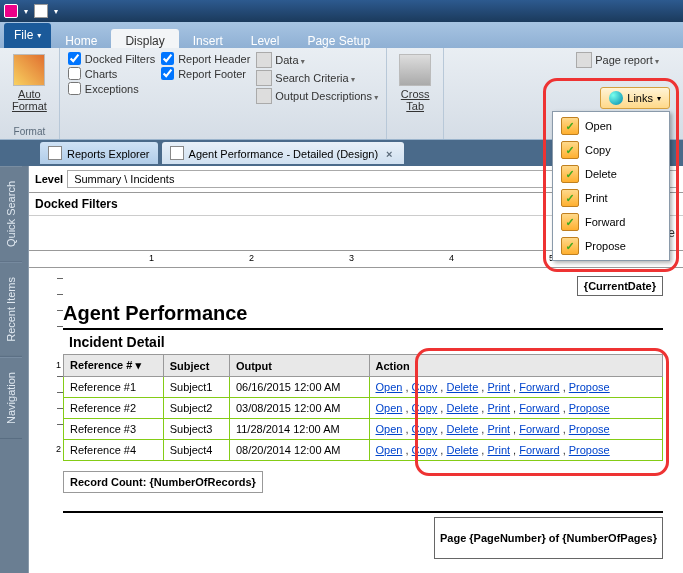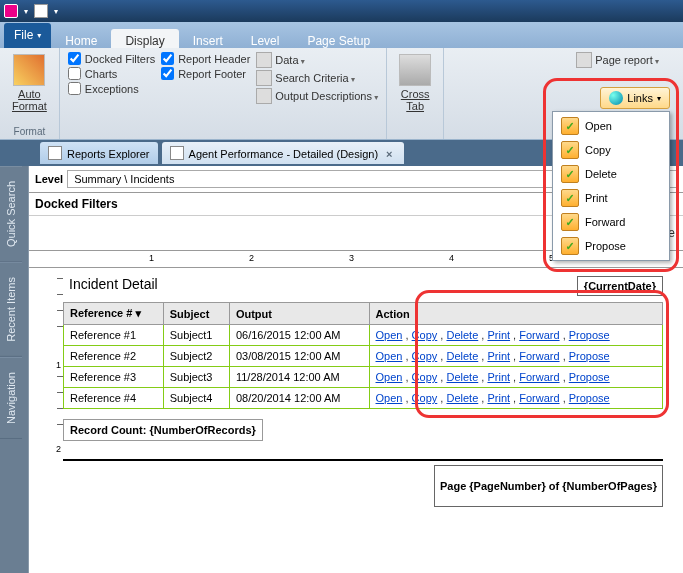--- a/index.html
+++ b/index.html
@@ -64,21 +64,21 @@
 .ruler { height: 18px; background: #fff; border-top: 1px solid #999; border-bottom: 1px solid #999; font-size: 9px; position: relative; margin-top: 4px; }
 .ruler .tick { position: absolute; top: 2px; }
 
 .report-canvas { position: relative; padding: 8px 20px 8px 34px; }
 .vruler { position: absolute; left: 20px; top: 0; bottom: 0; width: 14px; font-size: 9px; }
 .vruler span { position: absolute; right: 2px; }
 .vdash { position: absolute; left: 8px; width: 6px; border-top: 1px solid #666; }
 
 .curdate { float: right; border: 1px solid #666; padding: 3px 6px; font-weight: bold; font-size: 11px; margin-bottom: 6px; }
 .rtitle { clear: both; font-size: 20px; font-weight: bold; border-bottom: 2px solid #000; padding-bottom: 3px; margin-bottom: 4px; }
-.rsub { font-size: 14px; font-weight: normal; margin-bottom: 4px; padding-left: 6px; }
+.rsub { font-size: 14px; font-weight: bold; margin-bottom: 4px; padding-left: 6px; }
 
 table.grid { width: 100%; border-collapse: collapse; }
 table.grid th { background: #e8e8e8; border: 1px solid #999; padding: 4px 6px; text-align: left; font-size: 11px; }
 table.grid td { border: 1px solid #84cc16; padding: 4px 6px; font-size: 11px; }
 .action-hl { position: absolute; border: 3px solid #e33; border-radius: 14px; pointer-events: none; }
 .alink { color: #0044cc; text-decoration: underline; cursor: pointer; }
 .sep { color: #333; }
 
 .reccount { border: 1px solid #999; padding: 4px 6px; font-weight: bold; font-size: 11px; margin-top: 10px; display: inline-block; }
 .pagenum { border-top: 2px solid #000; margin-top: 18px; text-align: right; padding-top: 4px; font-size: 11px; font-weight: bold; }
@@ -257,20 +257,21 @@
         <div class="vdash" style="top:58px"></div>
       <span style="top:92px">1</span>
       <div class="vdash" style="top:108px"></div>
         <div class="vdash" style="top:124px"></div>
       <div class="vdash" style="top:140px"></div>
         <div class="vdash" style="top:156px"></div>
       <span style="top:176px">2</span>
     </div>
 
     <div class="curdate">{CurrentDate}</div>
+    <div class="rtitle">Agent Performance</div>
     <div class="rsub">Incident Detail</div>
 
     <div style="position:relative">
       <table class="grid">
         <thead>
           <tr>
             <th><span>Reference #</span> <span>▾</span></th>
             <th>Subject</th>
             <th>Output</th>
             <th>Action</th>

